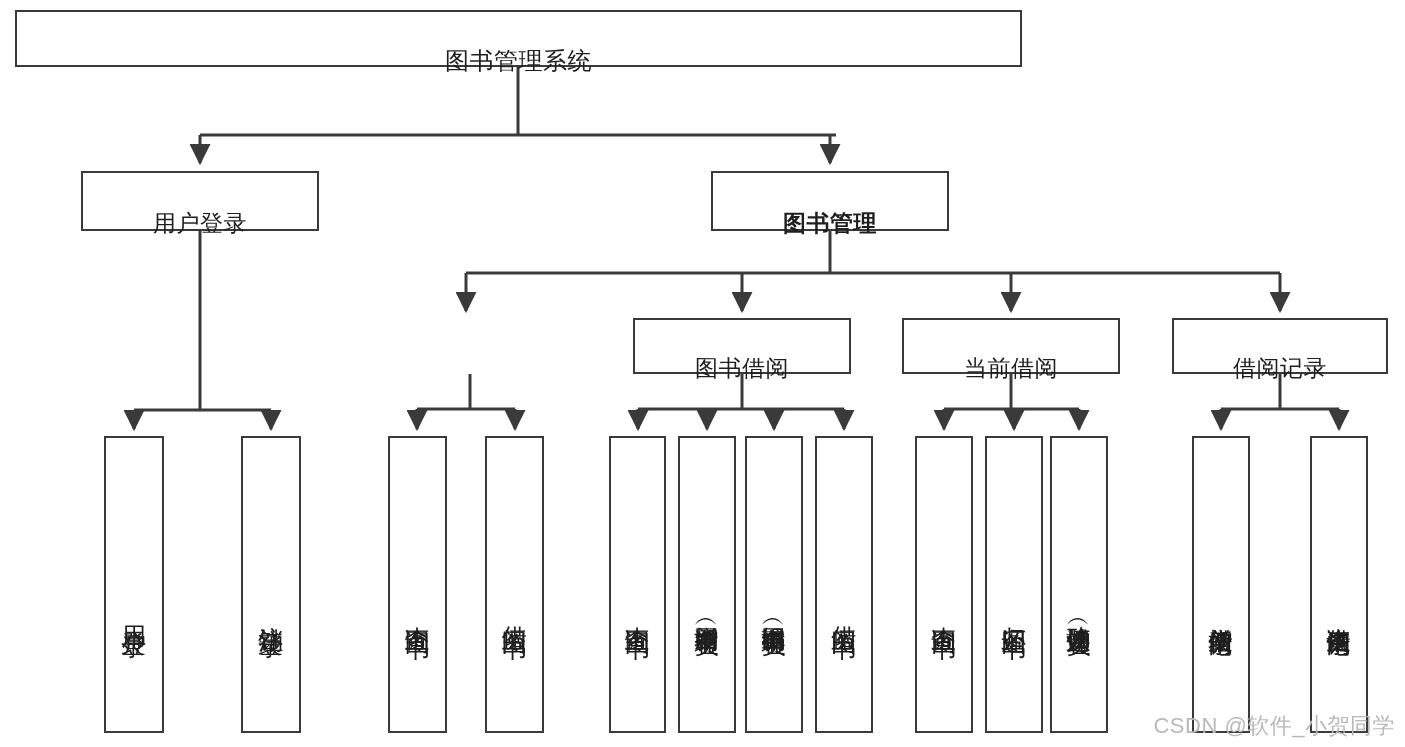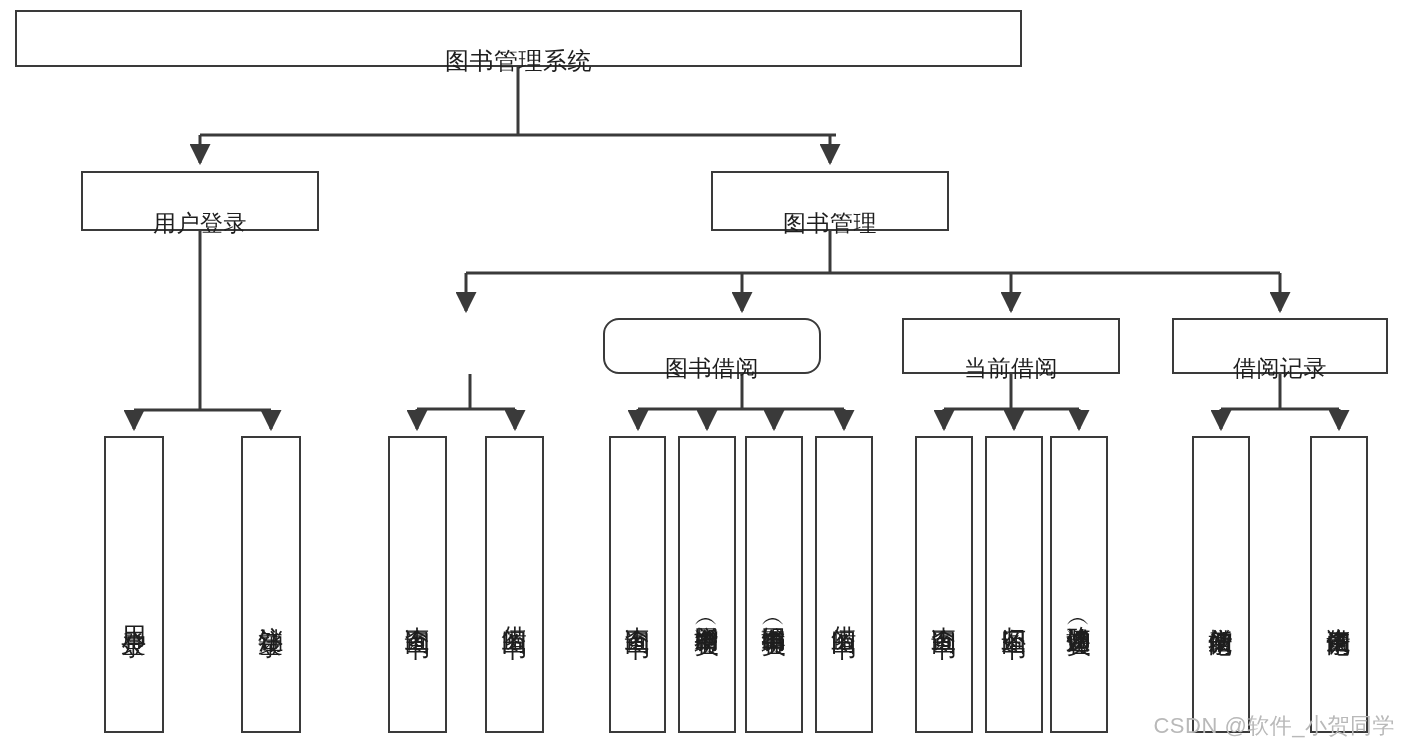--- a/index.html
+++ b/index.html
@@ -131,25 +131,25 @@
     </g>
   </svg>
 
   <div class="node root horiz" id="node-root" style="left: 15px; top: 10px; width: 1007px; height: 57px;">
     <span class="label">图书管理系统</span>
   </div>
 
   <div class="node horiz" id="node-l1-0" style="left: 81px; top: 171px; width: 238px; height: 60px;">
     <span class="label">用户登录</span>
   </div>
-  <div class="node horiz" id="node-l1-1" style="left: 711px; top: 171px; width: 238px; height: 60px;">
+  <div class="node horiz" id="node-l1-1" style="left: 711px; top: 171px; width: 238px; height: 60px; font-weight: bold;">
     <span class="label">图书管理</span>
   </div>
 
-  <div class="node horiz" id="node-l2-1" style="left: 603px; top: 318px; width: 218px; height: 56px; border-radius: 16px;">
+  <div class="node horiz" id="node-l2-1" style="left: 633px; top: 318px; width: 218px; height: 56px;">
     <span class="label">图书借阅</span>
   </div>
   <div class="node horiz" id="node-l2-2" style="left: 902px; top: 318px; width: 218px; height: 56px;">
     <span class="label">当前借阅</span>
   </div>
   <div class="node horiz" id="node-l2-3" style="left: 1172px; top: 318px; width: 216px; height: 56px;">
     <span class="label">借阅记录</span>
   </div>
 
   <div class="node vert" id="leaf-0" style="left: 104px; top: 436px; width: 60px; height: 297px;">

